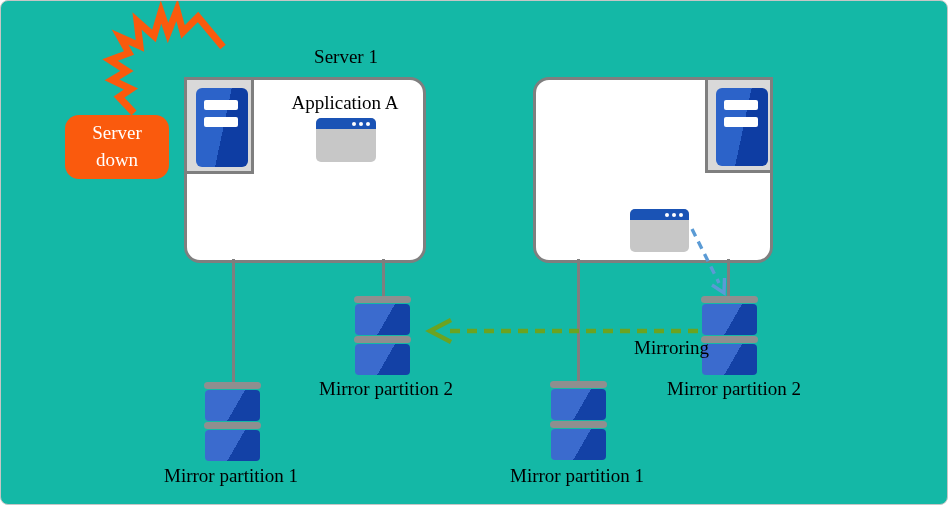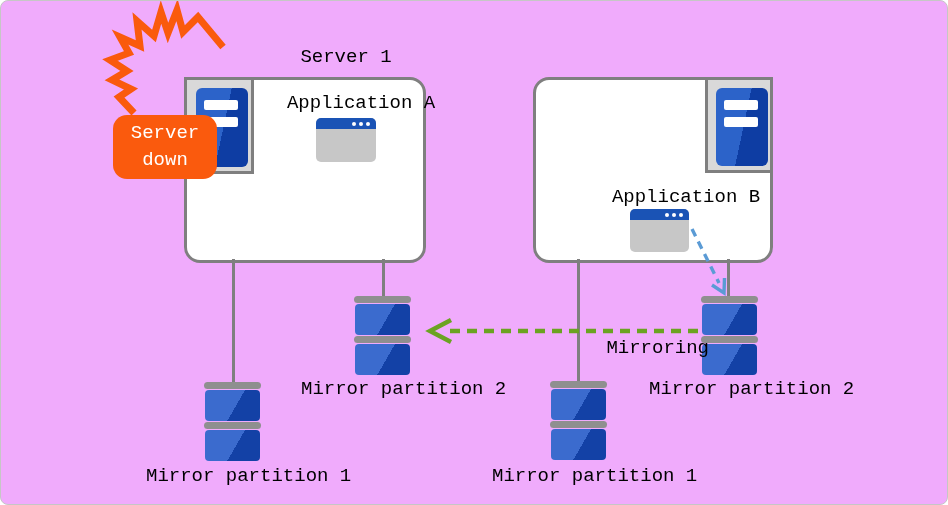--- a/index.html
+++ b/index.html
@@ -1,19 +1,19 @@
 <!DOCTYPE html>
 <html style="--orange: #fa5a0d; --disk-blue-light: #3b6bce; --disk-blue-dark: #1341a6; --tower-blue-light: #2c63c9; --tower-blue-dark: #0e3da3; --titlebar-blue: #1a53b5; --window-gray: #c7c7c7; --line-gray: #7f7f7f; --cap-gray: #8f8f8f; --panel-gray: #d9d9d9; --mirror-green: #6ba321; --arrow-blue: #5b9bd5; --text: #000000;"><head>
 <meta charset="utf-8">
 <style>
   html,body{margin:0;padding:0;background:#fff;}
   #canvas{
-    position:relative;width:946px;height:503px;background:#f0abfc;
+    position:relative;width:946px;height:503px;background:#14b8a6;
     border:1px solid #c6c6c6;border-radius:8px;overflow:hidden;
-    font-family:Liberation Mono, monospace;color:var(--text,#000);
+    font-family:Liberation Serif, serif;color:var(--text,#000);
   }
   .abs{position:absolute;}
   .label{font-size:19px;line-height:1.1;text-align:center;white-space:nowrap;}
   
   .server-box{
     border:3px solid var(--line-gray);border-radius:16px;background:#fff;
   }
   .icon-panel{
     background:var(--panel-gray);border:3px solid var(--line-gray);
     box-sizing:border-box;
@@ -34,21 +34,21 @@
   .disk{width:57px;}
   .disk .cap{width:57px;height:7px;background:var(--cap-gray);border-radius:3.5px;margin:0 auto 1px;}
   .disk .block{
     width:55px;height:31px;margin:0 auto 1px;border-radius:4px;
     background:linear-gradient(120deg,var(--disk-blue-light) 0 55%,var(--disk-blue-dark) 55% 100%);
   }
   
   .badge{
     background:var(--orange);color:#fff;border-radius:14px;
     font-size:19px;line-height:1.4;text-align:center;
-    display:flex;align-items:center;justify-content:center;margin-left:48px;
+    display:flex;align-items:center;justify-content:center;
   }
   .badge span{display:block;width:80px;white-space:normal;}
   
   .crash-path{stroke:var(--orange);stroke-width:7;fill:none;stroke-linejoin:miter;stroke-miterlimit:12;}
   .green-dash{stroke:var(--mirror-green);stroke-width:4.5;stroke-dasharray:10 7;fill:none;}
   .green-head{stroke:var(--mirror-green);stroke-width:4.5;fill:none;stroke-linejoin:miter;}
   .blue-dash{stroke:var(--arrow-blue);stroke-width:3.4;stroke-dasharray:8 6;fill:none;}
   .blue-head{stroke:var(--arrow-blue);stroke-width:3.4;fill:none;stroke-linejoin:miter;}
 </style>
 </head>
@@ -57,39 +57,38 @@
 <div id="canvas">
 
   <div class="abs label" style="left:265px;top:46px;width:160px;">Server 1</div>
   <div class="abs server-box" style="left:183px;top:76px;width:236px;height:180px;"></div>
   <div class="abs icon-panel" style="left:183px;top:76px;width:70px;height:97px;">
     <div class="tower" style="left:9px;top:8px;width:52px;height:79px;">
       <div class="bar" style="top:12px;"></div>
       <div class="bar" style="top:29px;"></div>
     </div>
   </div>
-  <div class="abs label" style="left:280px;top:92px;width:160px;">Application A</div>
+  <div class="abs label" style="left:264px;top:92px;width:160px;">Application A</div>
   <div class="abs appwin" style="left:315px;top:117px;width:60px;height:44px;">
     <div class="titlebar">
       <span class="dots">
           <i></i>
           <i></i>
           <i></i>
         </span>
     </div>
   </div>
 
   <div class="abs server-box" style="left:532px;top:76px;width:234px;height:180px;"></div>
   <div class="abs icon-panel" style="left:704px;top:76px;width:68px;height:96px;">
     <div class="tower" style="left:8px;top:8px;width:52px;height:78px;">
       <div class="bar" style="top:12px;"></div>
       <div class="bar" style="top:29px;"></div>
     </div>
   </div>
-  <div class="abs label" style="left:605px;top:186px;width:160px;">Application B</div>
   <div class="abs appwin" style="left:629px;top:208px;width:59px;height:43px;">
     <div class="titlebar">
       <span class="dots">
           <i></i>
           <i></i>
           <i></i>
         </span>
     </div>
   </div>
 

